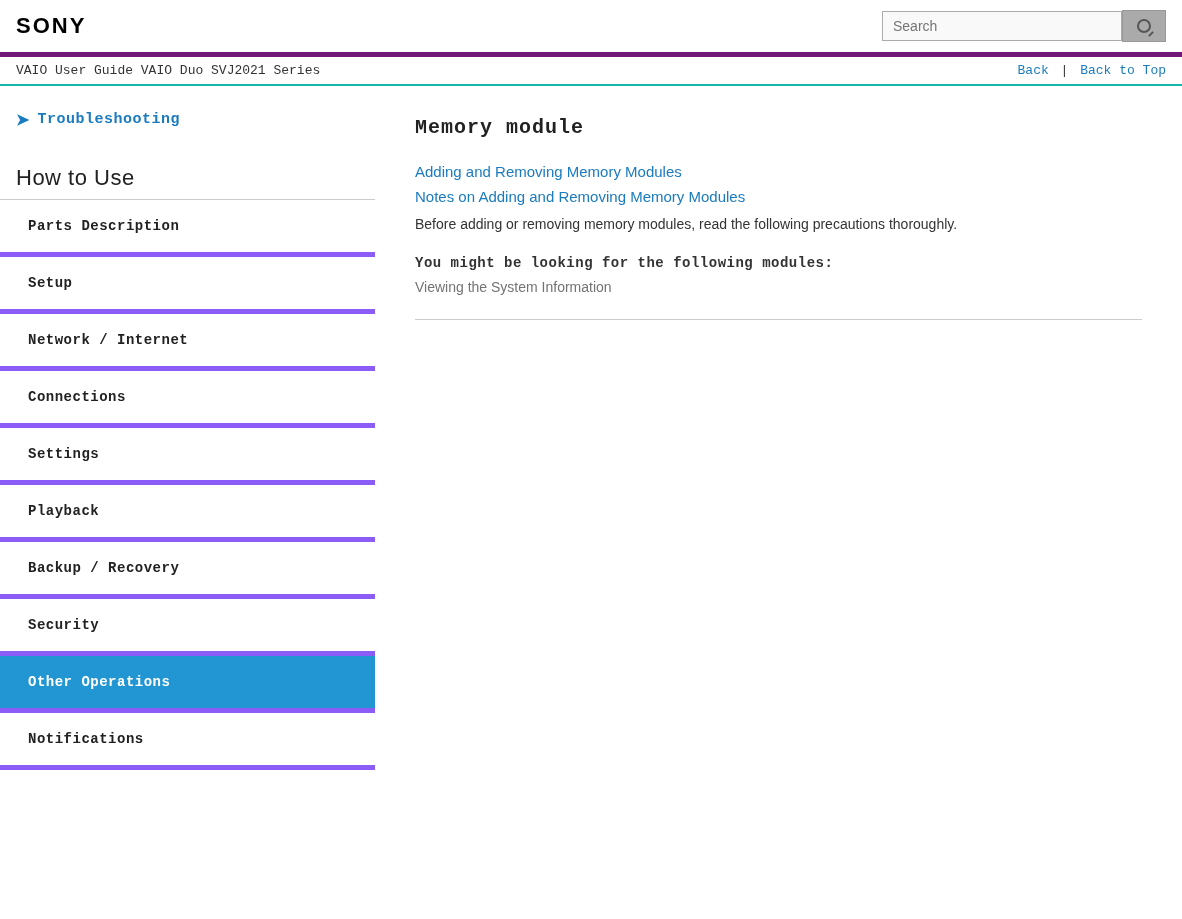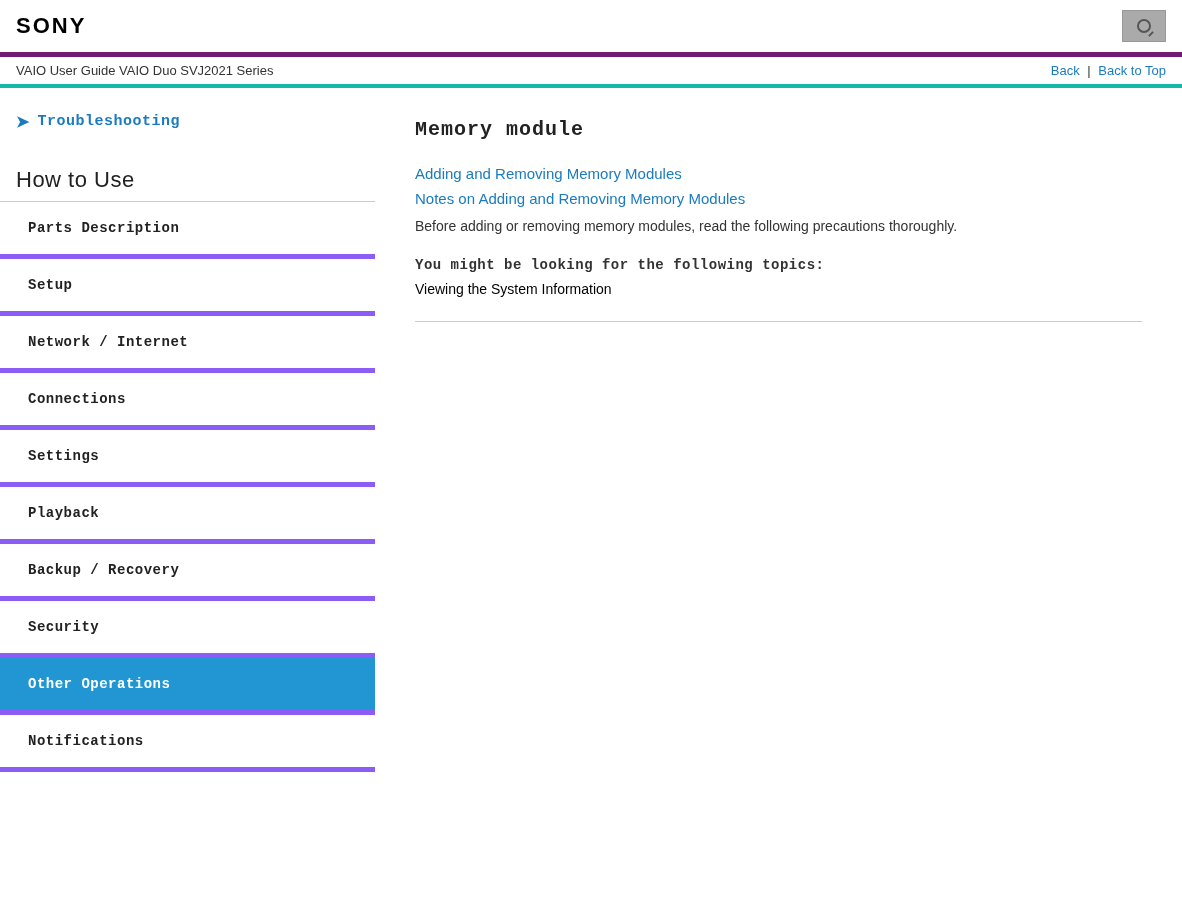--- a/index.html
+++ b/index.html
@@ -75,22 +75,23 @@
       right: -3px;
       transform: rotate(45deg);
     }
 
     
     .breadcrumb-bar {
       display: flex;
       align-items: flex-start;
       justify-content: space-between;
       padding: 6px 16px;
-      border-bottom: 4px solid #14b8a6;
+      border-bottom: 2px solid #14b8a6;
       font-size: 13px;
+      font-family: Liberation Mono, monospace;
     }
 
     .breadcrumb-text {
       color: #333;
     }
 
     .breadcrumb-nav a {
       color: #1a7bbf;
       text-decoration: none;
       font-size: 13px;
@@ -205,21 +206,21 @@
 
     .related-topics-label {
       font-weight: bold;
       font-family: 'Courier New', monospace;
       font-size: 14px;
       letter-spacing: 0.5px;
       margin-bottom: 8px;
     }
 
     .related-link {
-      color: #000000;
+      color: #737373;
       text-decoration: none;
       font-size: 14px;
       text-align: right;
     }
 
     .content-divider {
       height: 1px;
       background: #ccc;
       margin: 24px 0;
     }
@@ -231,20 +232,21 @@
       color: #555;
       border-top: none;
     }
   </style>
 </head>
 <body>
 
 <div class="header">
   <div class="logo">SONY</div>
   <div class="search-area">
+    <input class="search-input" type="text" placeholder="Search" style="">
     <button class="search-button">
       <div class="search-button-inner"></div>
     </button>
   </div>
 </div>
 
 <div class="breadcrumb-bar">
   <span class="breadcrumb-text">VAIO User Guide VAIO Duo SVJ2021 Series</span>
   <div class="breadcrumb-nav">
     <a href="#">Back</a>
@@ -304,21 +306,21 @@
 
     <div class="section-heading">
       <a href="#" class="section-link">Adding and Removing Memory Modules</a>
     </div>
 
     <div class="section-heading">
       <a href="#" class="section-link">Notes on Adding and Removing Memory Modules</a>
     </div>
     <p class="section-body">Before adding or removing memory modules, read the following precautions thoroughly.</p>
 
-    <p class="related-topics-label">You might be looking for the following topics:</p>
+    <p class="related-topics-label">You might be looking for the following modules:</p>
     <a href="#" class="related-link">Viewing the System Information</a>
 
     <div class="content-divider"></div>
 
   </div>
 
 </div>
 
 <div class="footer">
   

